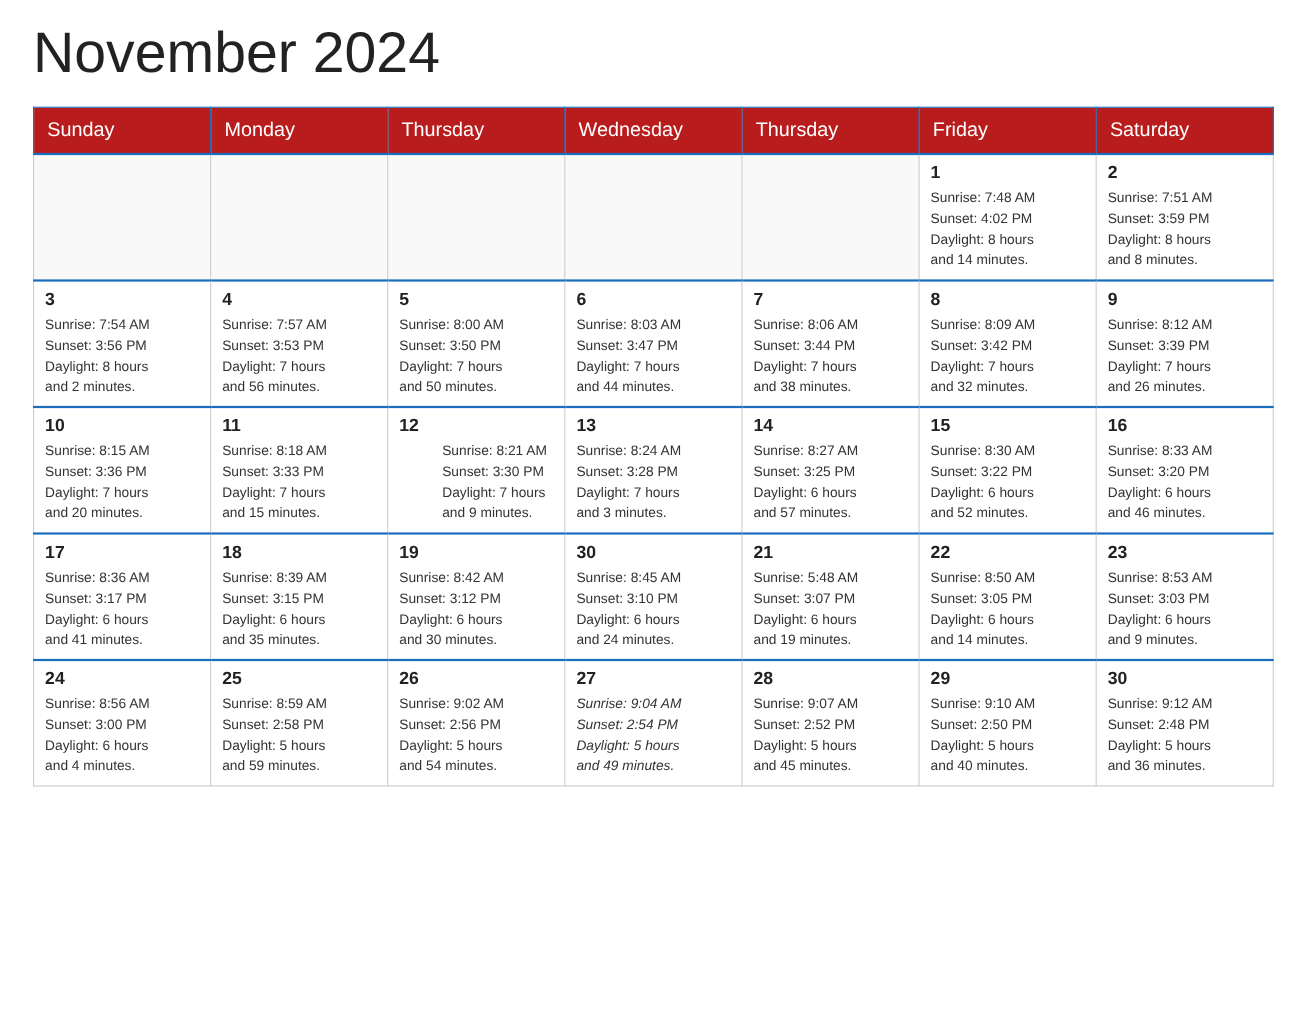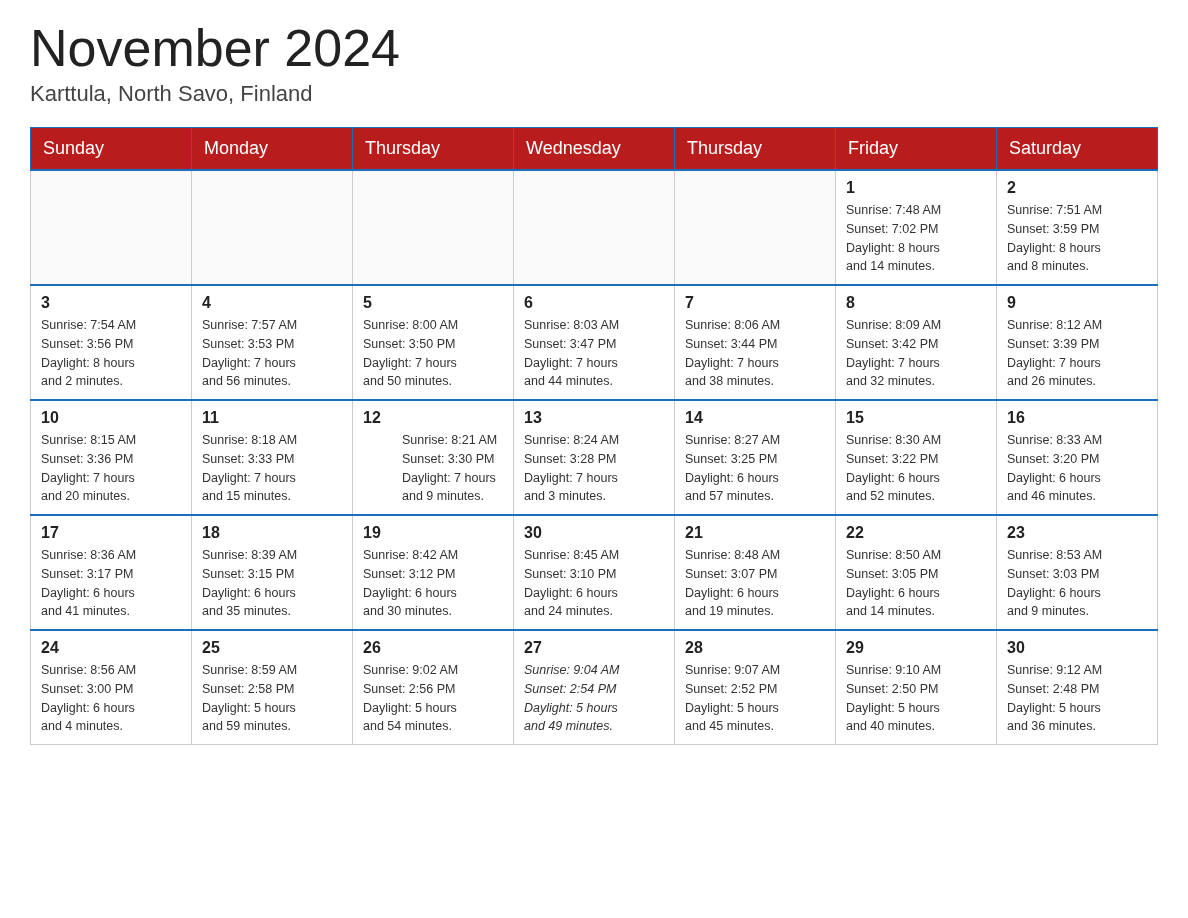--- a/index.html
+++ b/index.html
@@ -104,21 +104,20 @@
     tr.week-row td {
       border-top: 2px solid #1a6ebd;
     }
   </style>
 </head>
 <body>
 
 <div class="header-section">
   <div class="title-section">
     <div class="calendar-title">November 2024</div>
-    <div class="calendar-subtitle">Karttula, North Savo, Finland</div>
   </div>
 </div>
 
 <table class="calendar-table">
   <thead>
     <tr>
     <th>Sunday</th>
         <th>Monday</th>
         <th>Thursday</th>
         <th>Wednesday</th>
@@ -130,21 +129,21 @@
   <tbody id="calendar-body">
   <tr class="week-row">
         <td class="empty-cell"></td>
         <td class="empty-cell"></td>
         <td class="empty-cell"></td>
         <td class="empty-cell"></td>
         <td class="empty-cell"></td>
         <td>
           <span class="day-number">1</span>
           <div class="day-info" style="white-space: pre-line;">Sunrise: 7:48 AM
-Sunset: 7:02 PM
+Sunset: 4:02 PM
 Daylight: 8 hours
 and 14 minutes.</div>
         </td>
         <td>
           <span class="day-number">2</span>
           <div class="day-info" style="white-space: pre-line;">Sunrise: 7:51 AM
 Sunset: 3:59 PM
 Daylight: 8 hours
 and 8 minutes.</div>
         </td>
@@ -275,21 +274,21 @@
         </td>
         <td>
           <span class="day-number">30</span>
           <div class="day-info" style="white-space: pre-line;">Sunrise: 8:45 AM
 Sunset: 3:10 PM
 Daylight: 6 hours
 and 24 minutes.</div>
         </td>
         <td>
           <span class="day-number">21</span>
-          <div class="day-info" style="white-space: pre-line;">Sunrise: 8:48 AM
+          <div class="day-info" style="white-space: pre-line;">Sunrise: 5:48 AM
 Sunset: 3:07 PM
 Daylight: 6 hours
 and 19 minutes.</div>
         </td>
         <td>
           <span class="day-number">22</span>
           <div class="day-info" style="white-space: pre-line;">Sunrise: 8:50 AM
 Sunset: 3:05 PM
 Daylight: 6 hours
 and 14 minutes.</div>

